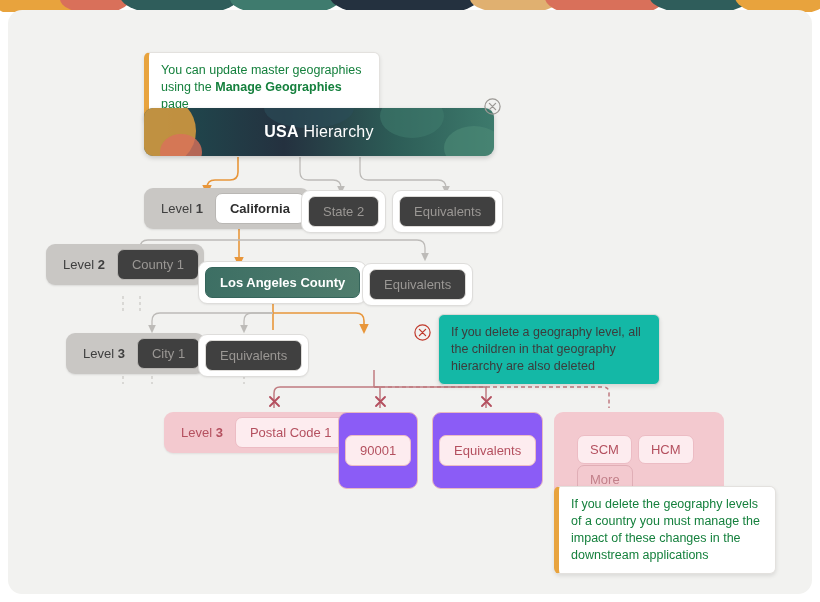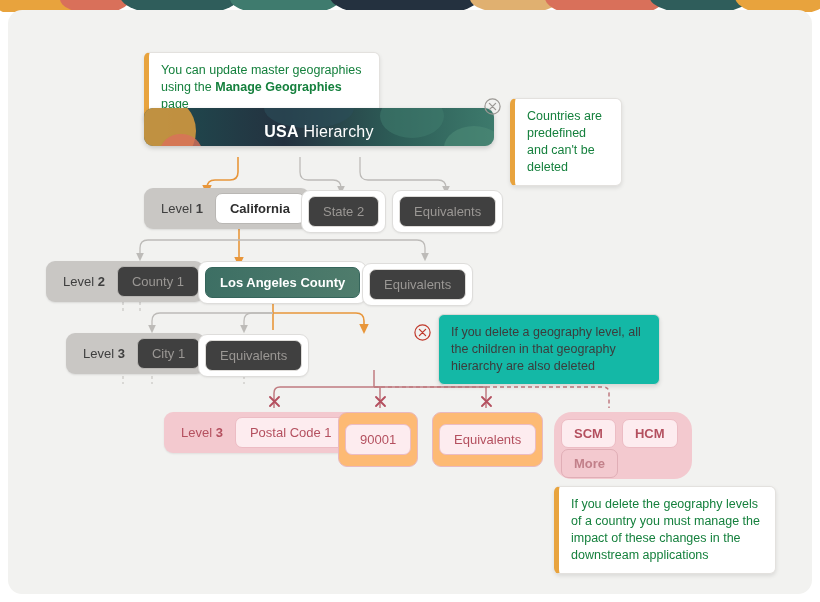--- a/index.html
+++ b/index.html
@@ -124,46 +124,45 @@
     font-weight: bold;
   }
 
   
   .grp-pink {
     background: #f3c9cf;
     padding: 5px;
     box-shadow: 0 1px 2px rgba(0,0,0,0.08);
   }
   .grp-pink-light {
-    background: #fdba74;
+    background: #8b5cf6;
     border: 1px solid #e8b9c0;
-    padding: 11px 6px;
+    padding: 22px 6px;
     justify-content: center;
   }
   .chip-pink {
     background: #fdecef;
     border: 1px solid #ecbcc4;
     color: #b4505f;
   }
   .lvl-label-pink { color: #b4505f; }
   .grp-pink-panel {
     background: #f3c9cf;
-    padding: 7px;
-    border-radius: 18px;
+    padding: 23px;
+    border-radius: 9px;
     display: block;
-    font-weight: bold;
   }
 
   
   .banner {
     position: absolute;
     left: 144px;
     top: 108px;
     width: 350px;
-    height: 38px;
+    height: 48px;
     border-radius: 9px;
     overflow: hidden;
     box-shadow: 0 2px 5px rgba(0,0,0,0.18);
   }
   .banner .bg {
     position: absolute;
     left: 0; top: 0; right: 0; bottom: 0;
     background: linear-gradient(90deg,#1e4f52 0%, #24313f 40%, #2d5d57 72%, #3d7a6c 100%);
   }
   .banner .deco {
@@ -314,36 +313,35 @@
     <div class="title"><b>USA</b><span> Hierarchy</span></div>
   </div>
 
   <div class="del-icon" style="left:484px; top:98px;">
     <svg width="17" height="17" viewBox="0 0 17 17">
       <circle cx="8.5" cy="8.5" r="7.6" fill="none" stroke="#9b9894" stroke-width="1.2"></circle>
       <path d="M5.4,5.4 L11.6,11.6 M11.6,5.4 L5.4,11.6" stroke="#9b9894" stroke-width="1.3" stroke-linecap="round"></path>
     </svg>
   </div>
 
-  <div class="callout" style="left:510px; top:98px; width:112px;">Countries are predefined and can't be deleted</div>
 
   <div class="grp grp-gray" style="left:144px; top:188px;">
     <span class="lvl-label"><span>Level </span><b>1</b></span>
     <span class="chip chip-strong">California</span>
   </div>
 
   <div class="grp grp-white" style="left:301px; top:190px;">
     <span class="chip chip-ghost">State 2</span>
   </div>
 
   <div class="grp grp-white" style="left:392px; top:190px;">
     <span class="chip chip-ghost">Equivalents</span>
   </div>
 
-  <div class="grp grp-gray" style="left:46px; top:261px;">
+  <div class="grp grp-gray" style="left:46px; top:244px;">
     <span class="lvl-label"><span>Level </span><b>2</b></span>
     <span class="chip chip-ghost">County 1</span>
   </div>
 
   <div class="grp grp-white" style="left:198px; top:261px;">
     <span class="chip chip-dark-grad">Los Angeles County</span>
   </div>
 
   <div class="grp grp-white" style="left:362px; top:263px;">
     <span class="chip chip-ghost">Equivalents</span>

